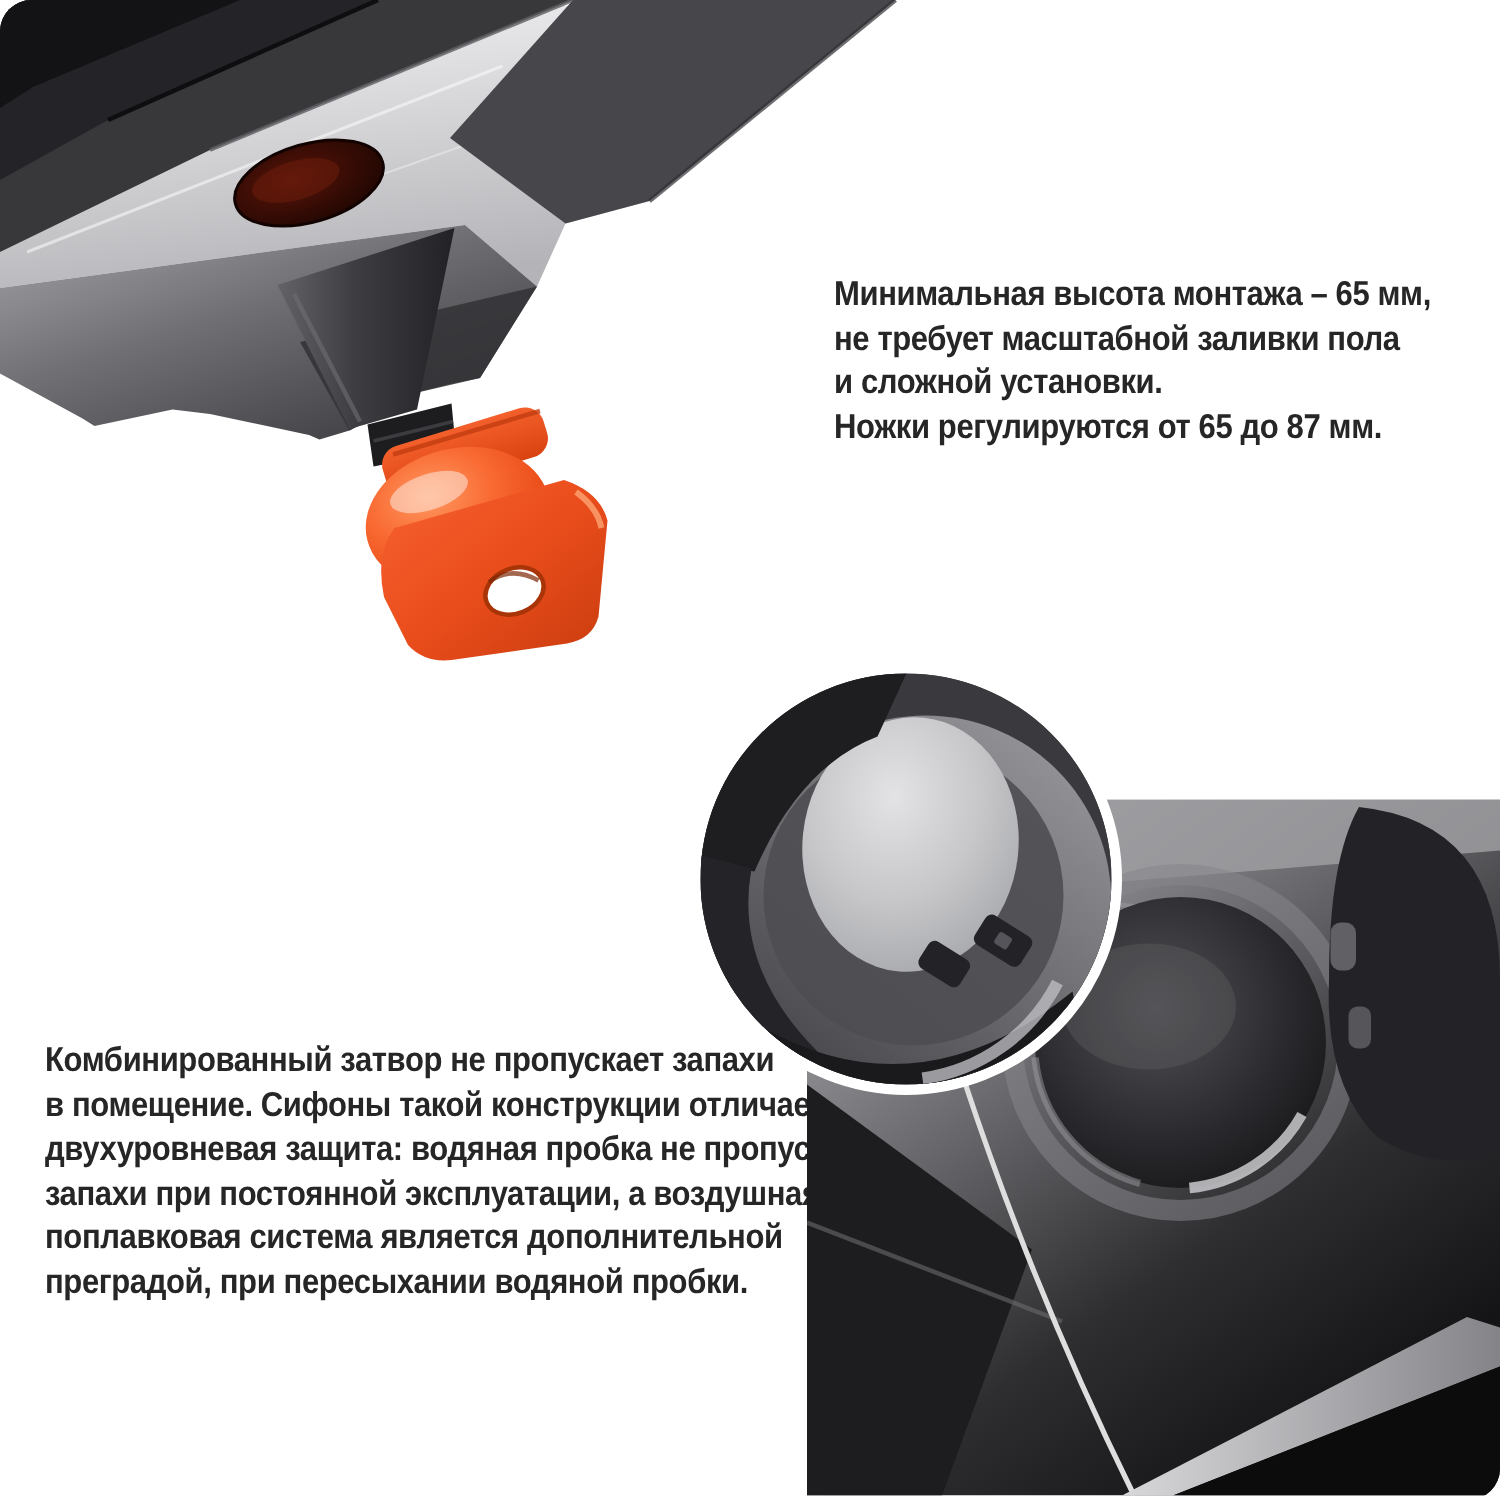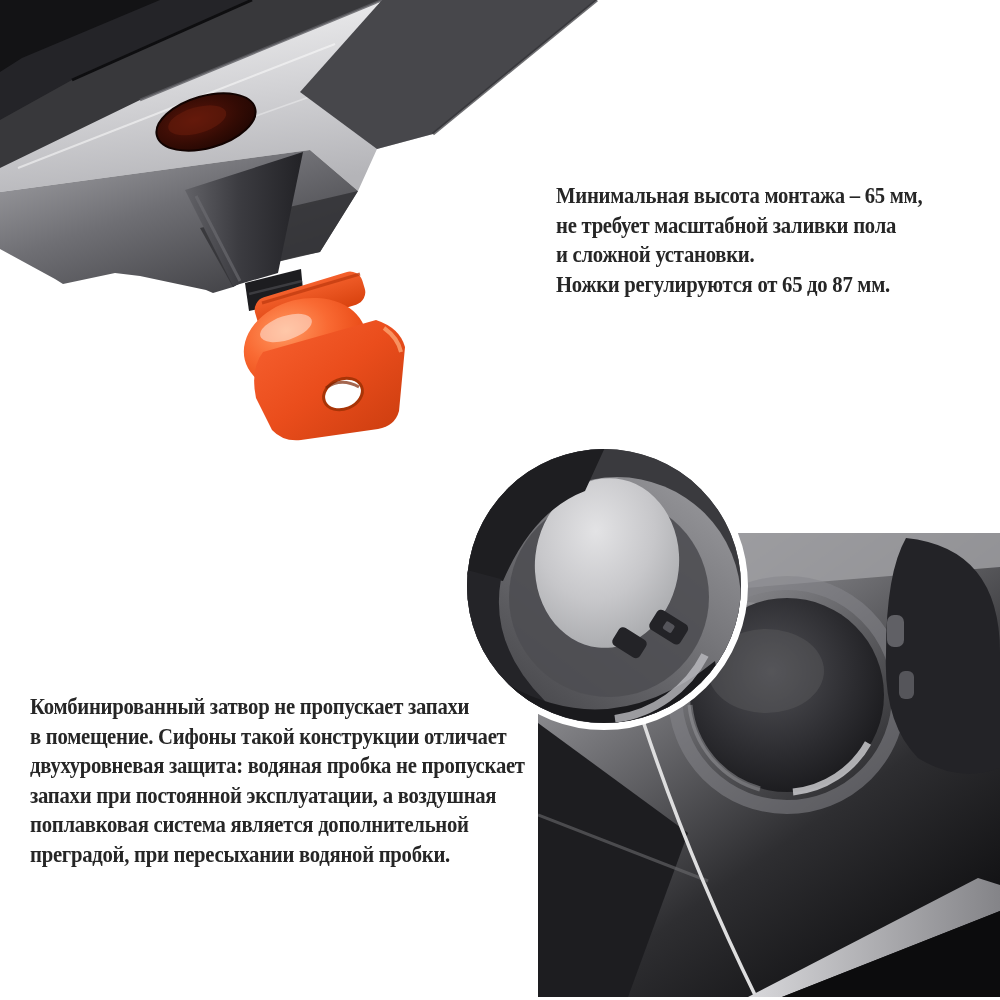--- a/index.html
+++ b/index.html
@@ -1,18 +1,19 @@
 <!DOCTYPE html>
 <html><head>
 <meta charset="utf-8">
 <style>
   html,body{margin:0;padding:0;background:#ffffff;}
   .canvas{
     position:relative;width:1000px;height:1000px;background:#ffffff;overflow:hidden;
-    font-family:Liberation Serif, serif;
+    font-family:Liberation Sans, sans-serif;
+    border-radius:21px;
   }
   .photo{position:absolute;}
   .note{
     position:absolute;color:#262626;font-size:23px;font-weight:700;
     letter-spacing:-0.3px;line-height:29.5px;white-space:nowrap;
     transform:scaleX(0.9);transform-origin:0 0;
   }
   .note-install{left:556px;top:181px;}
   .note-siphon{left:30px;top:692px;}
   .inset{

